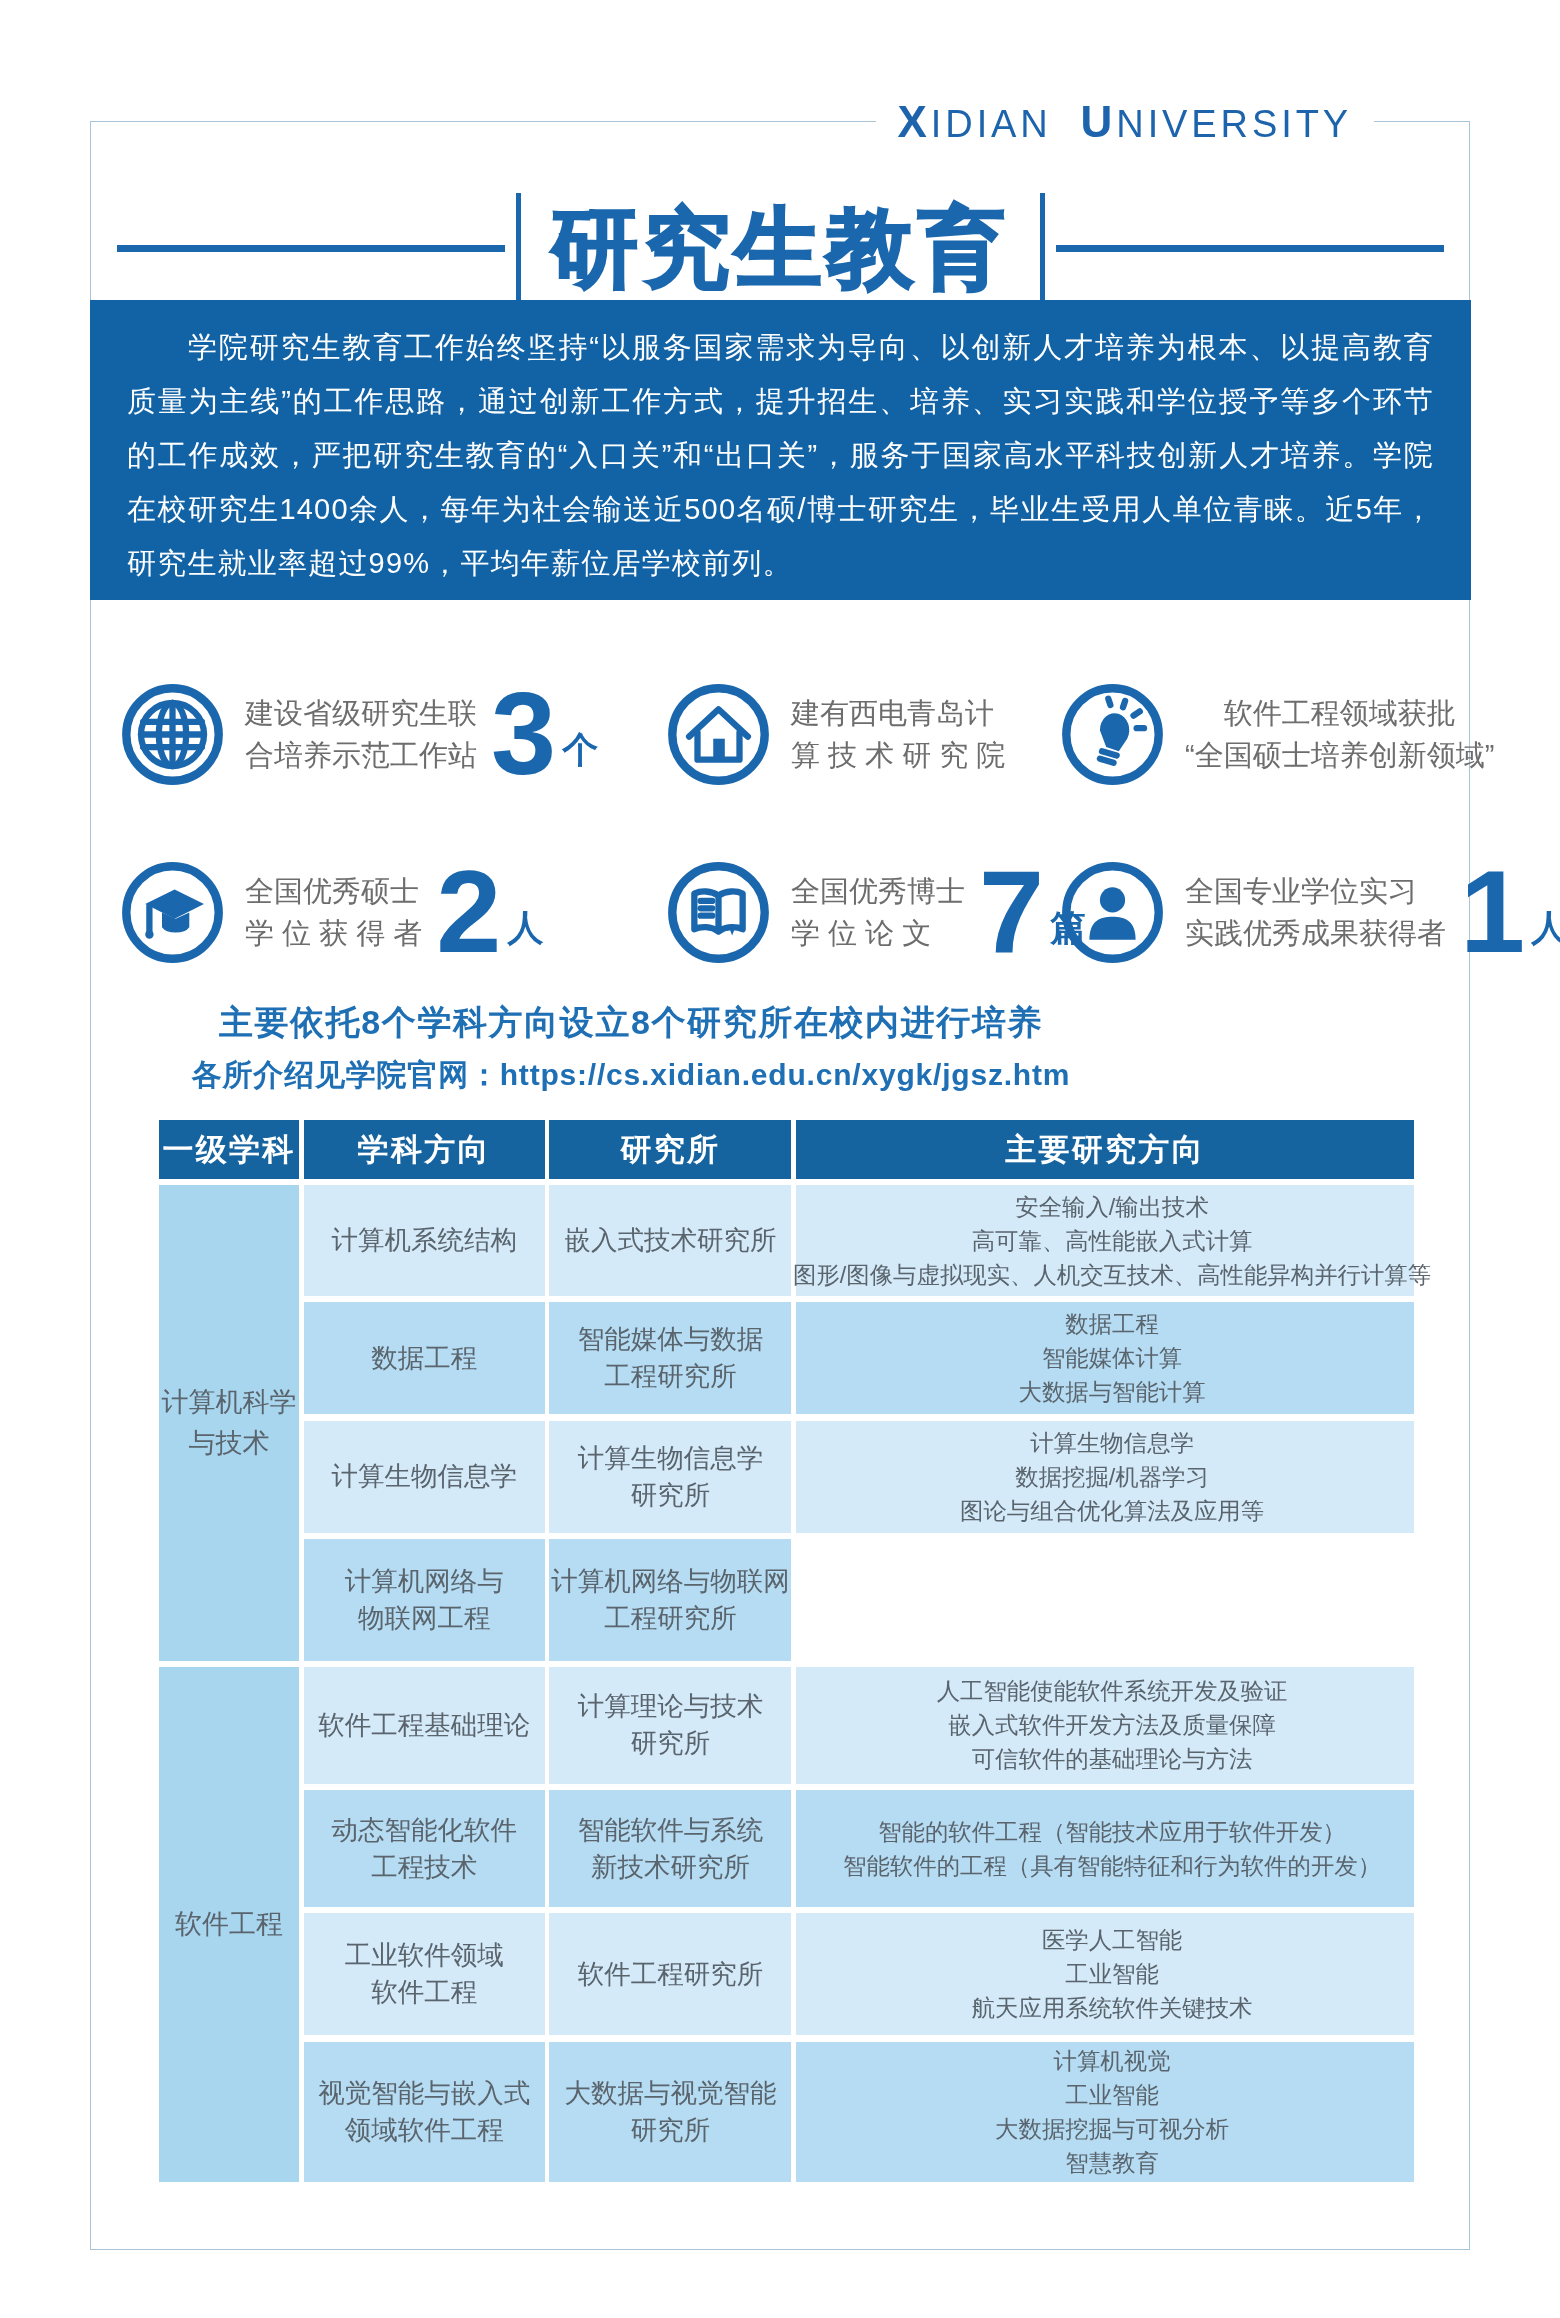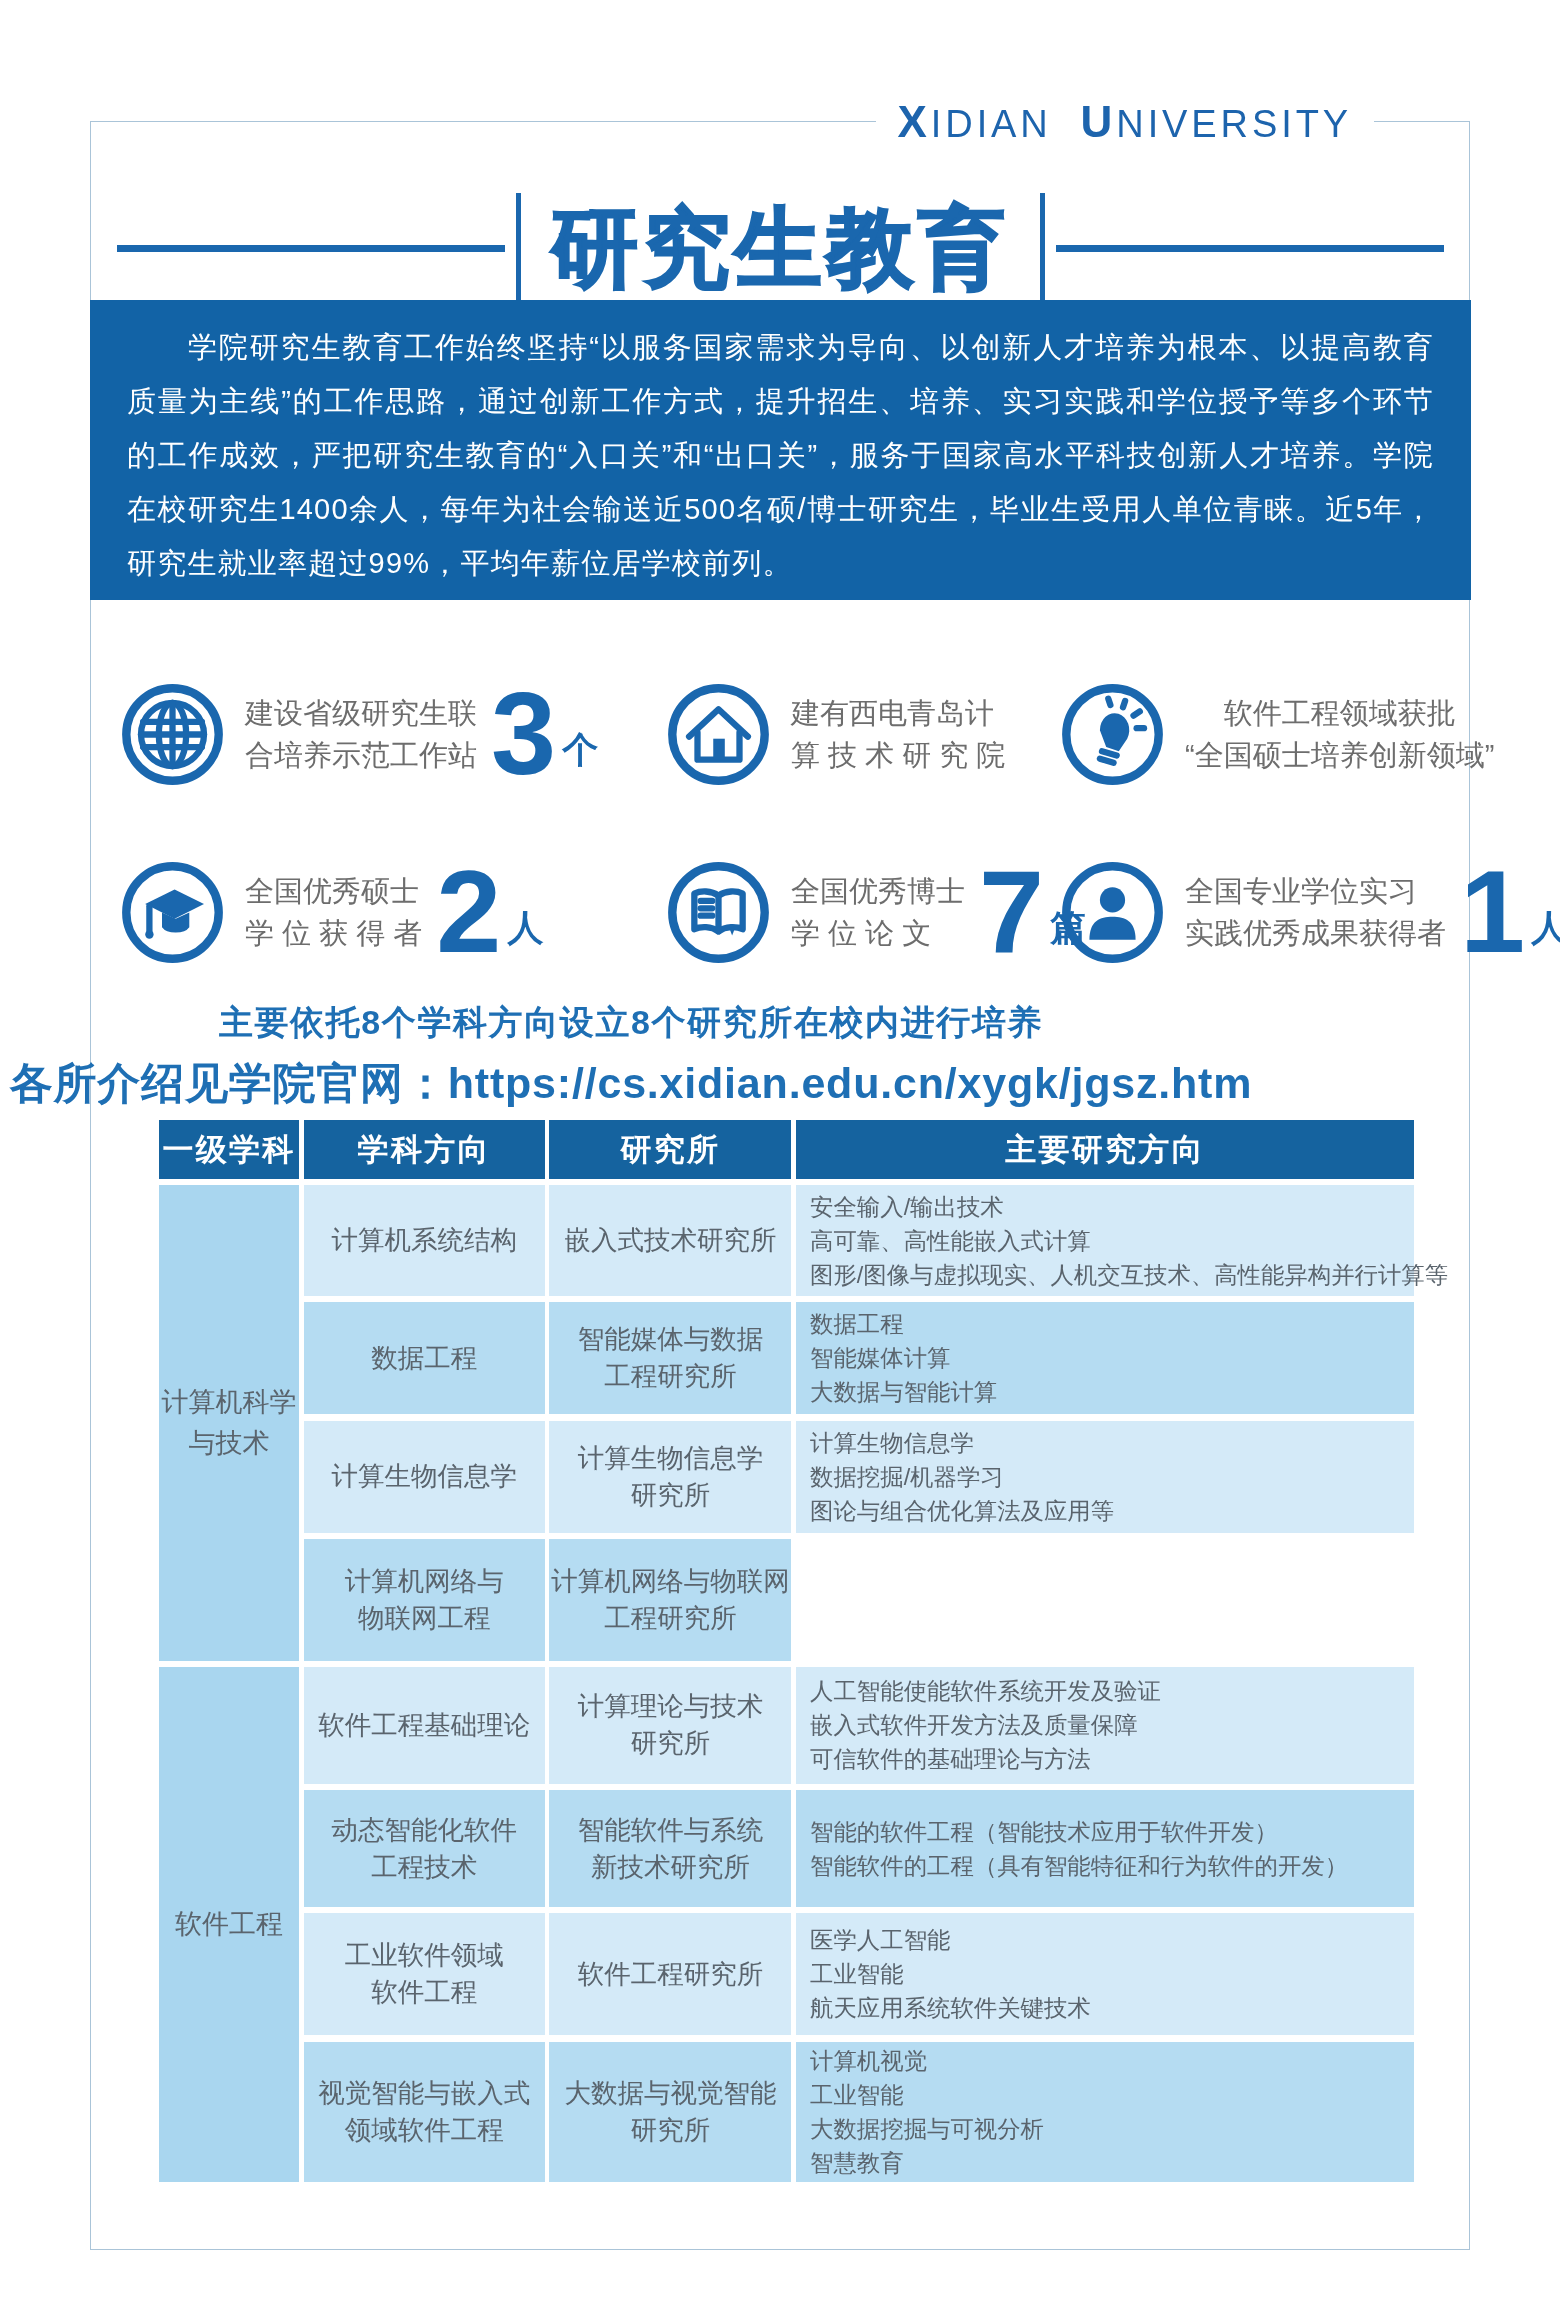--- a/index.html
+++ b/index.html
@@ -42,32 +42,32 @@
   .stat .label{font-size:29px;line-height:42px;color:#6d6d6d;white-space:nowrap;}
   .stat.centered .label{text-align:center;}
   .numwrap{display:flex;align-items:flex-end;}
   .stat .num{font-size:117px;font-weight:bold;color:var(--brand);line-height:92px;margin-left:14px;}
   .stat .unit{font-size:36px;font-weight:bold;color:var(--brand);margin:0 0 4.7px 6.2px;}
 
   
   .promo1,.promo2{position:absolute;left:0;width:1262px;text-align:center;
                   font-weight:bold;color:var(--promo_blue);z-index:1;}
   .promo1{top:1000px;font-size:34px;letter-spacing:1.6px;}
-  .promo2{top:1055px;font-size:43px;letter-spacing:0.8px;}
+  .promo2{top:1055px;font-size:30px;letter-spacing:0.8px;}
 
   
   .rtable{position:absolute;left:159px;top:1120px;width:1255px;display:grid;
           grid-template-columns:140px 241px 242px 618px;
           grid-template-rows:59px 111px 112px 112px 122px 117px 117px 122px 140px;
           column-gap:4.7px;row-gap:6.2px;z-index:1;}
   .th{background:var(--header_bg);color:#fff;font-size:31px;font-weight:bold;
       display:flex;align-items:center;justify-content:center;letter-spacing:2.3px;}
   .cell{display:flex;flex-direction:column;justify-content:center;align-items:center;
         font-size:26.5px;color:#5a646d;line-height:37px;text-align:center;}
-  .cell.topics{align-items:flex-start;text-align:left;padding-left:14px;
+  .cell.topics{align-items:center;text-align:left;padding-left:14px;
                font-size:23.4px;line-height:34px;}
   .cell.topics div{white-space:nowrap;}
   .group{background:var(--group_bg);font-size:27px;line-height:41px;}
   .light{background:var(--row_light);} .dark{background:var(--row_dark);}
   .co1{grid-column:1;} .co2{grid-column:2;} .co3{grid-column:3;} .co4{grid-column:4;}
   .gr1{grid-row:1;} .gr2{grid-row:2;} .gr3{grid-row:3;} .gr4{grid-row:4;} .gr5{grid-row:5;}
   .gr6{grid-row:6;} .gr7{grid-row:7;} .gr8{grid-row:8;} .gr9{grid-row:9;}
   .gsp1{grid-column:1;grid-row:2/6;} .gsp2{grid-column:1;grid-row:6/10;}
 
   .ic{stroke:var(--brand);fill:none;stroke-width:6;stroke-linecap:round;stroke-linejoin:round;}

